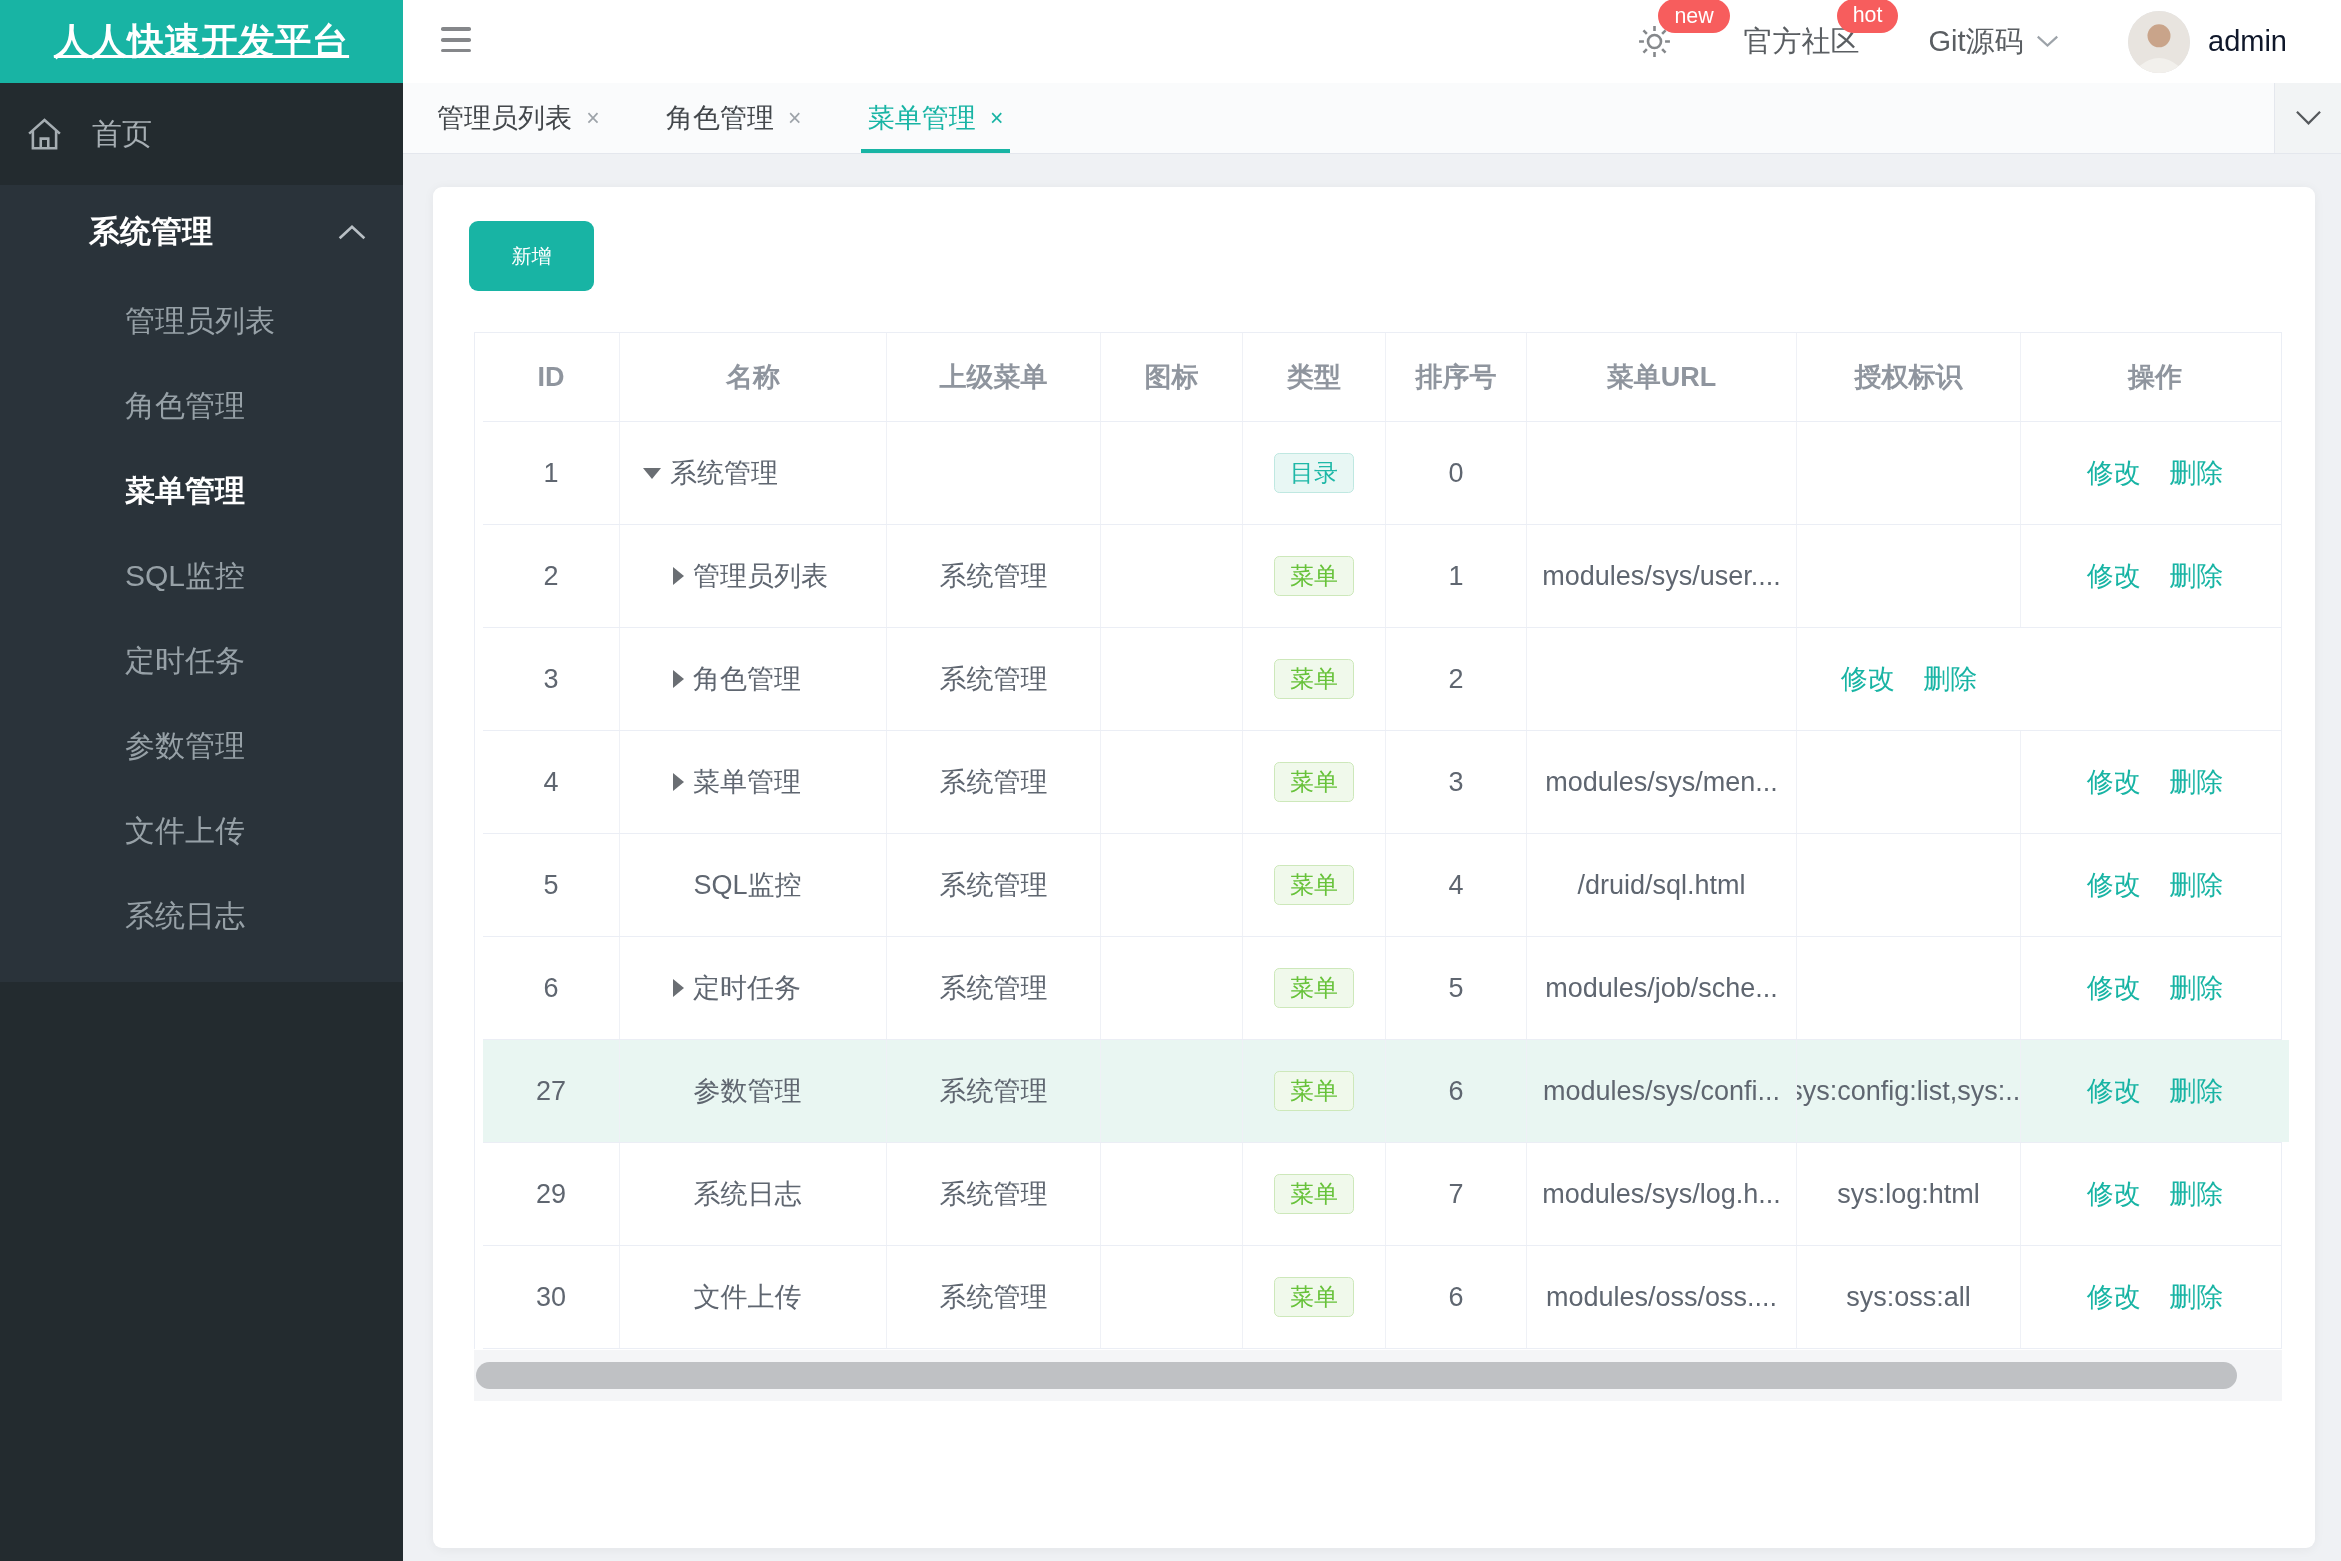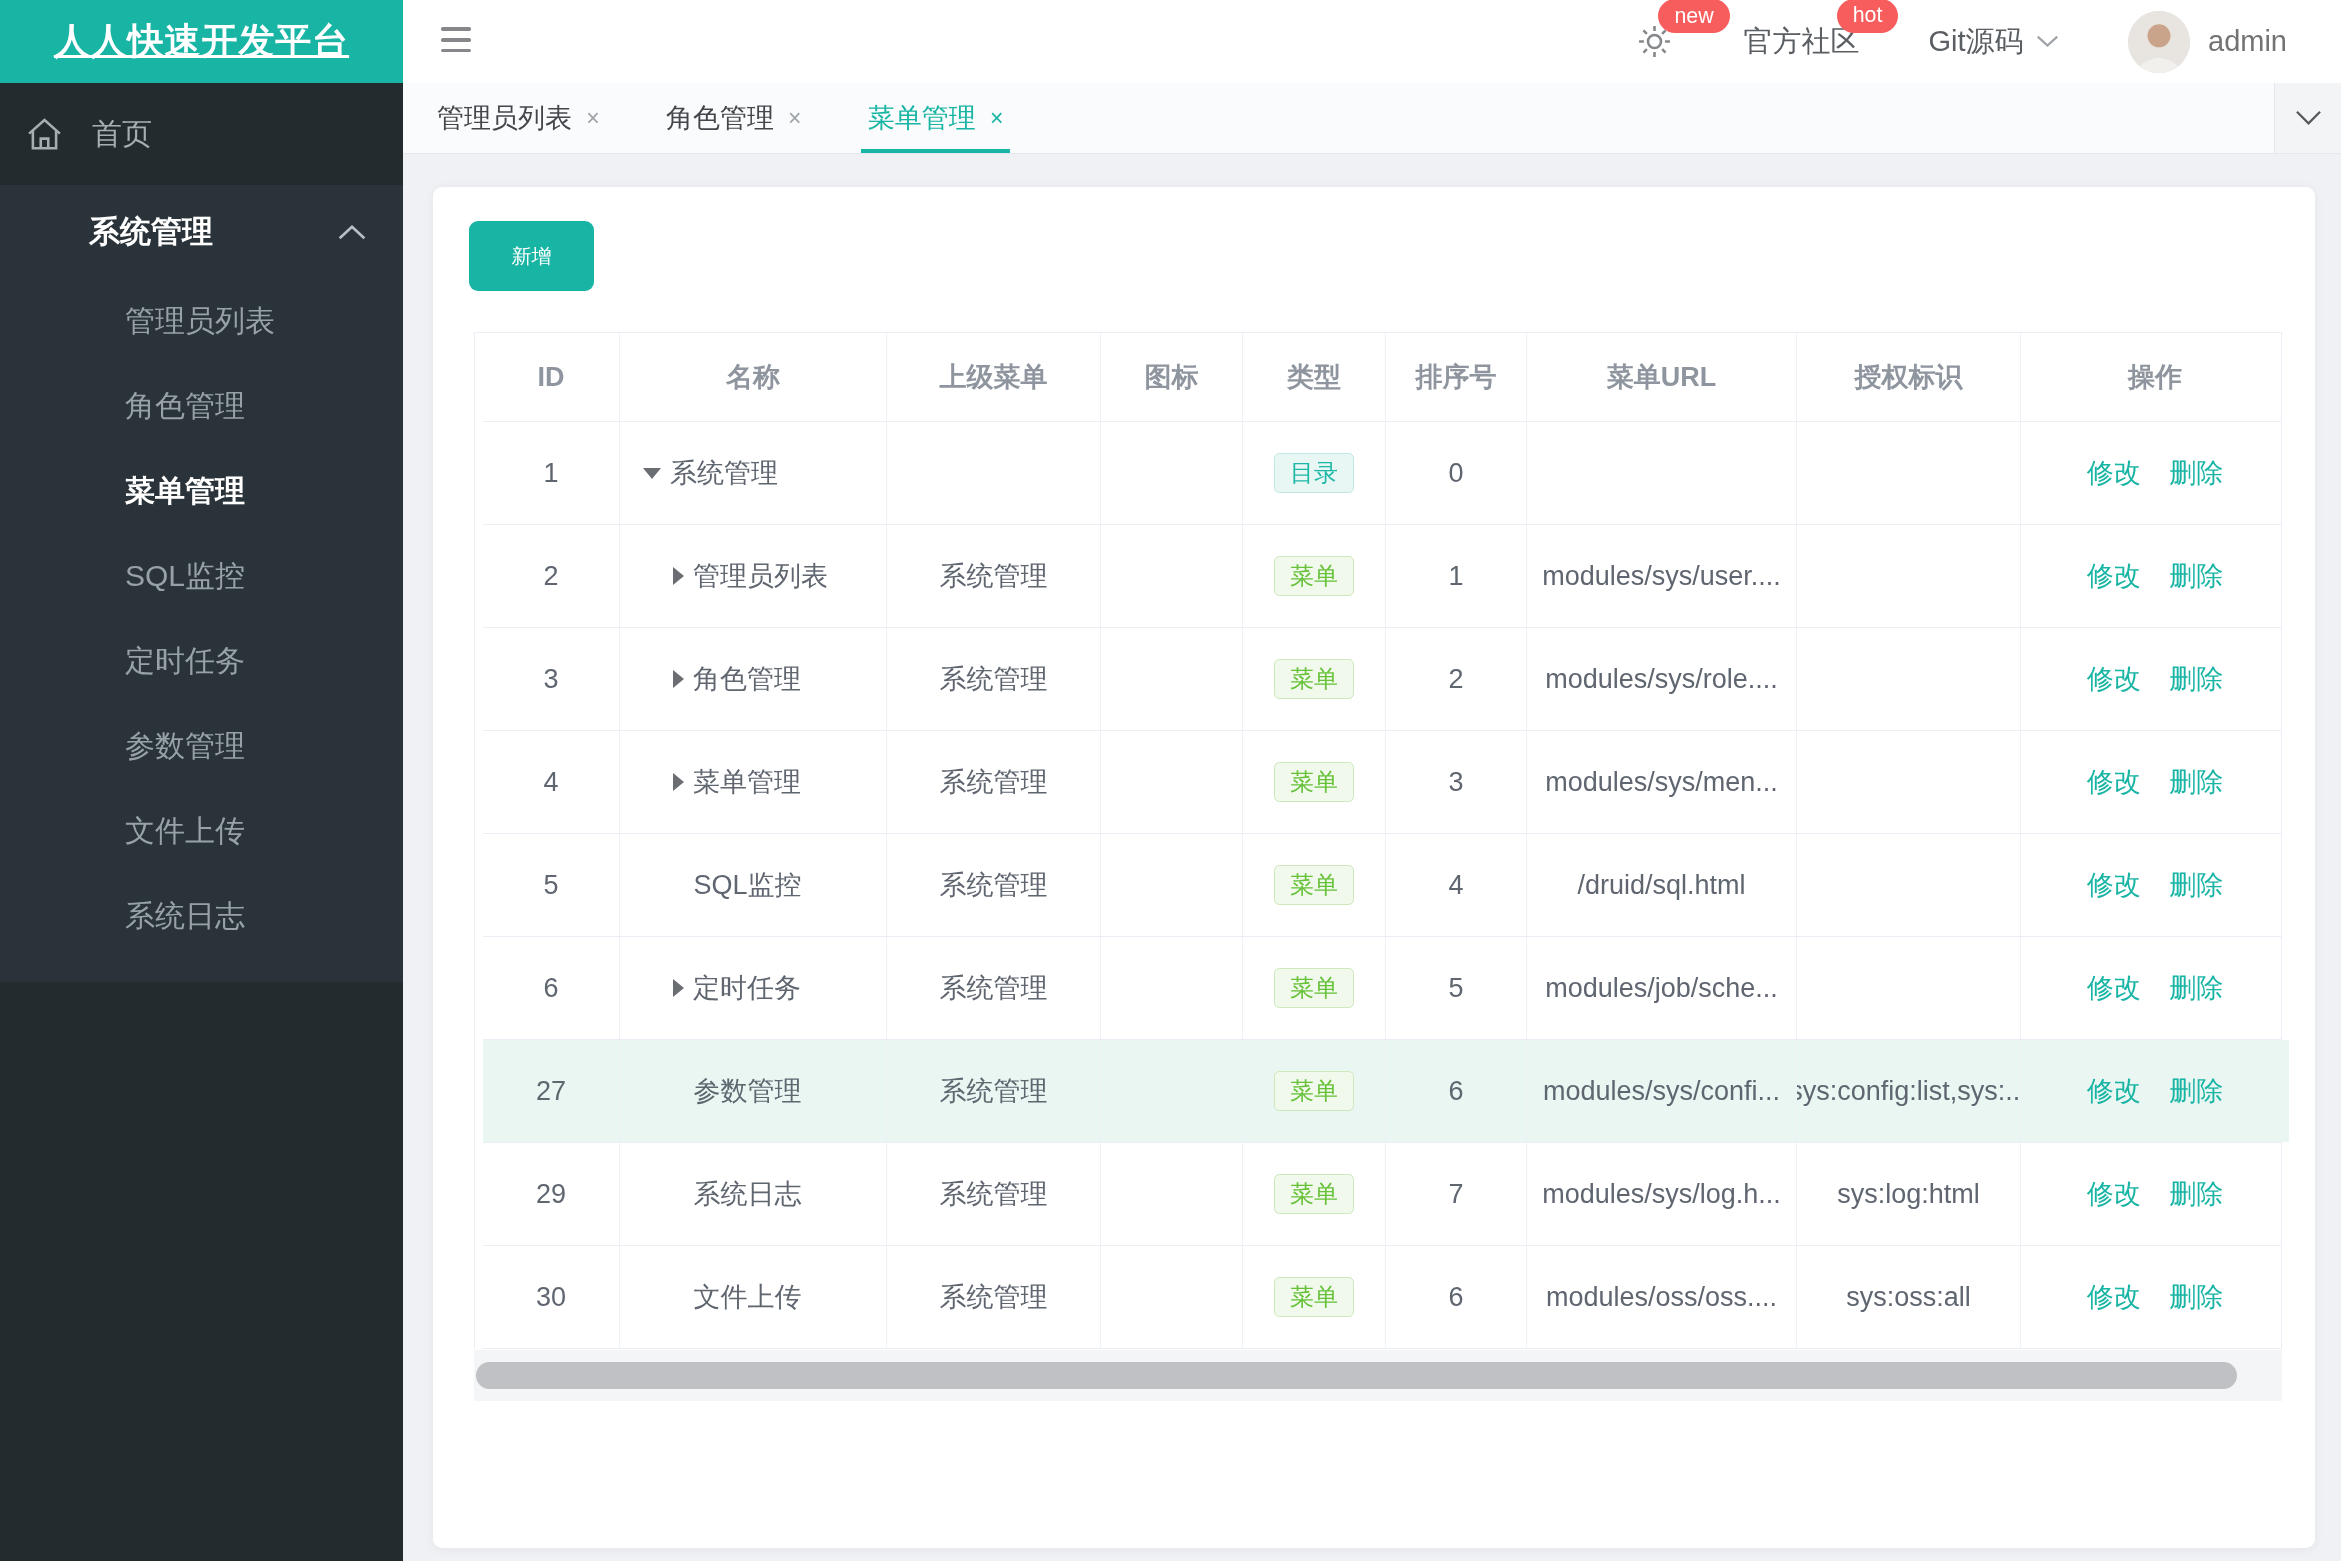--- a/index.html
+++ b/index.html
@@ -28,21 +28,21 @@
   .hamburger i { display:block; height:3.6px; background:#85878A; border-radius:1.8px; margin-bottom:7.1px; }
   .top-right { position:absolute; right:55px; top:0; height:83px; display:flex; align-items:center; gap:69px; }
   .badge-wrap { position:relative; display:flex; align-items:center; }
   .pill { position:absolute; height:34px; padding:0 16px; background:#F75D5D; color:#fff;
     font-size:21.4px; border-radius:17px; display:flex; align-items:center; top:-23px; }
   .pill.new { left:23px; }
   .pill.hot { right:-39px; }
   .hlink { font-size:29px; color:#5A5E62; cursor:pointer; display:flex; align-items:center; gap:12.5px; }
   .avatar-wrap { display:flex; align-items:center; gap:18px; cursor:pointer; }
   .avatar { width:62px; height:62px; border-radius:50%; overflow:hidden; background:#E3E3E3; }
-  .username { font-size:29px; color:#737373; }
+  .username { font-size:29px; color:#0f172a; }
 
   .tabbar { height:71px; background:#FAFBFC; border-bottom:0.9px solid #E4E7ED; position:relative;
     display:flex; align-items:stretch; padding-left:27px; }
   .tab { display:flex; align-items:center; gap:14.2px; padding:0 7.1px; margin-right:52px;
     font-size:27px; color:#43474B; cursor:pointer; position:relative; }
   .tab .tab-close { font-size:23px; color:#9DA3A9; }
   .tab.active { color:#18B4A4; }
   .tab.active .tab-close { color:#18B4A4; }
   .tab.active::after { content:""; position:absolute; left:0; right:0; bottom:0; height:3.6px; background:#18B4A4; }
   .tab-expand { position:absolute; right:0; top:0; width:68px; height:100%; background:#F2F4F5;
@@ -241,21 +241,20 @@
     <div class="td c-name lv1">
                 <span class="arrow right"></span>
                 <span>角色管理</span>
               </div>
     <div class="td">系统管理</div>
     <div class="td"></div>
     <div class="td">
                 <span class="tag menu">菜单</span>
               </div>
     <div class="td">2</div>
-    <div class="td">modules/sys/role....</div>
     <div class="td"></div>
     <div class="td c-ops">
                 <span class="op">修改</span>
                 <span class="op">删除</span>
               </div>
   </div>
             <div class="trow">
     <div class="td">4</div>
     <div class="td c-name lv1">
                 <span class="arrow right"></span>

